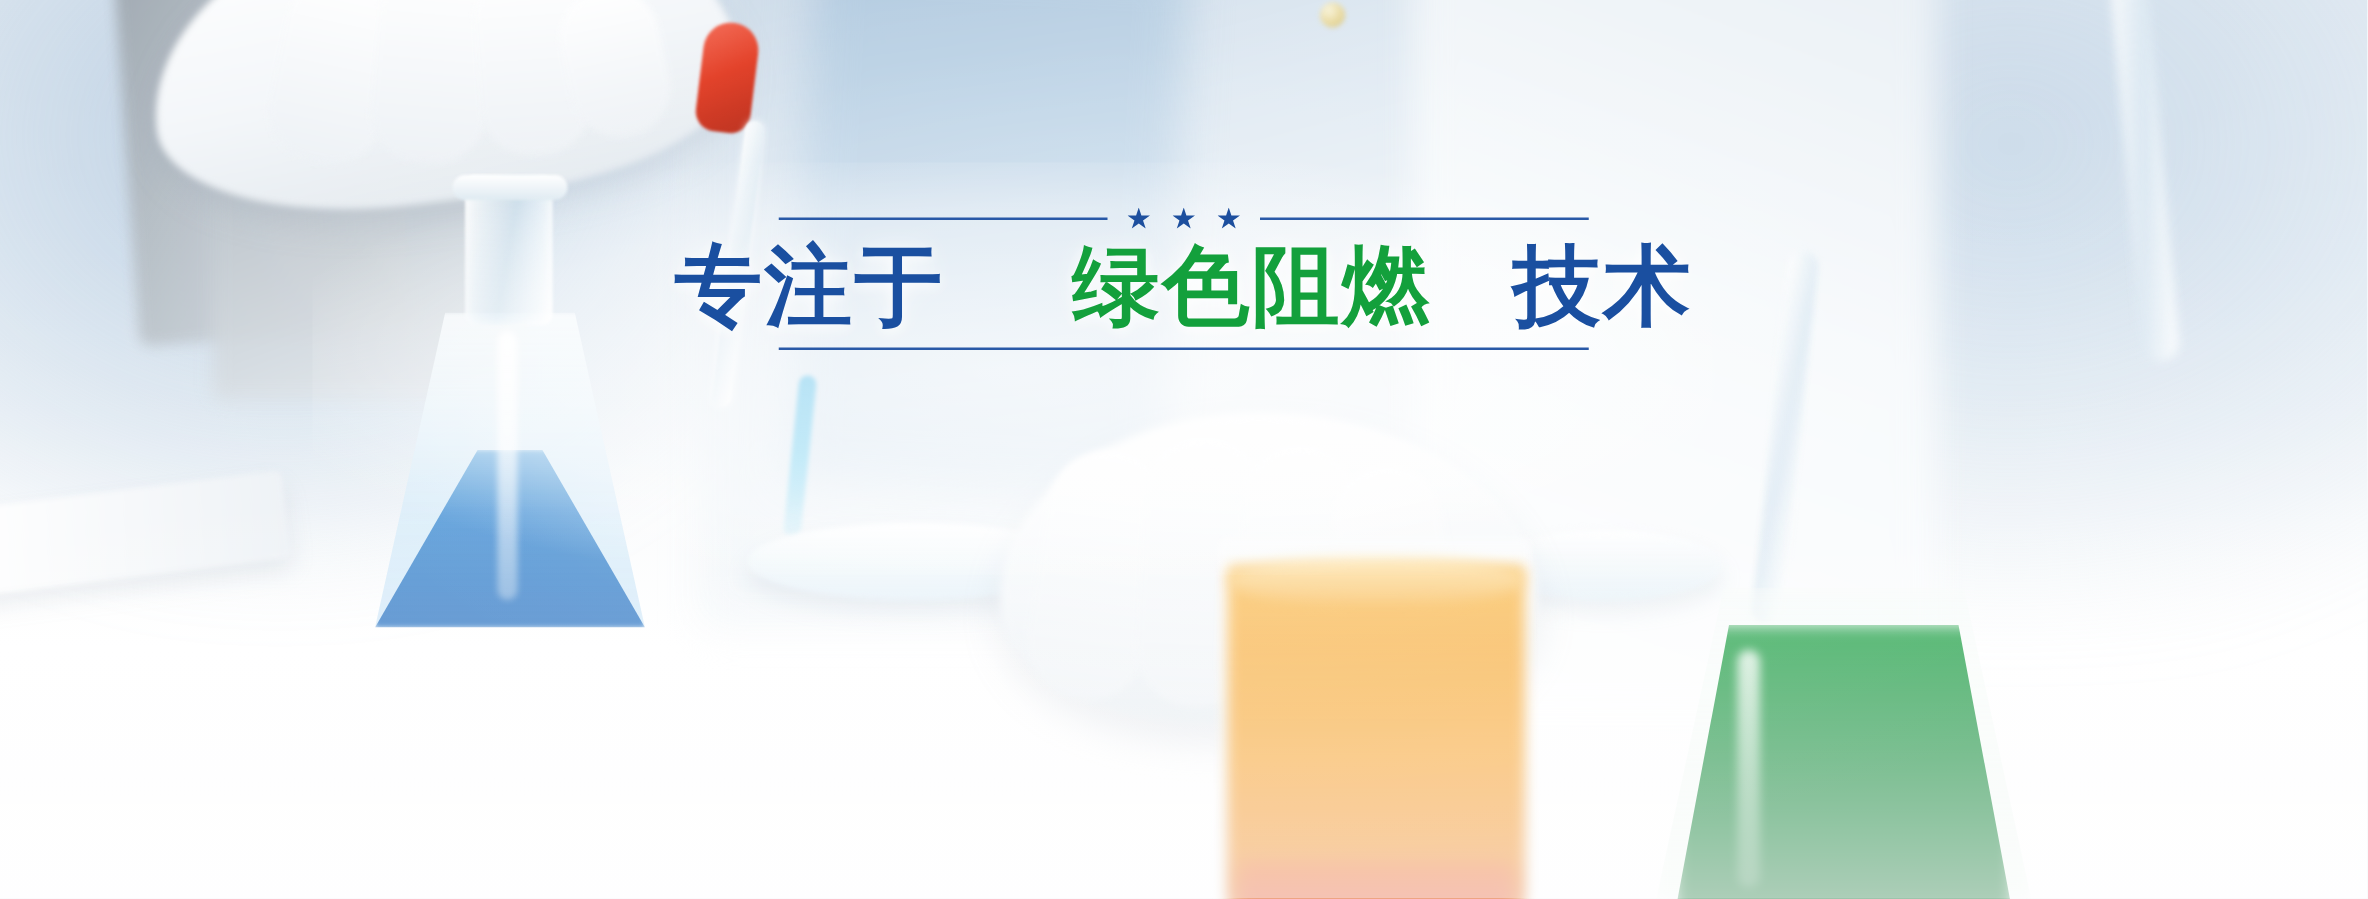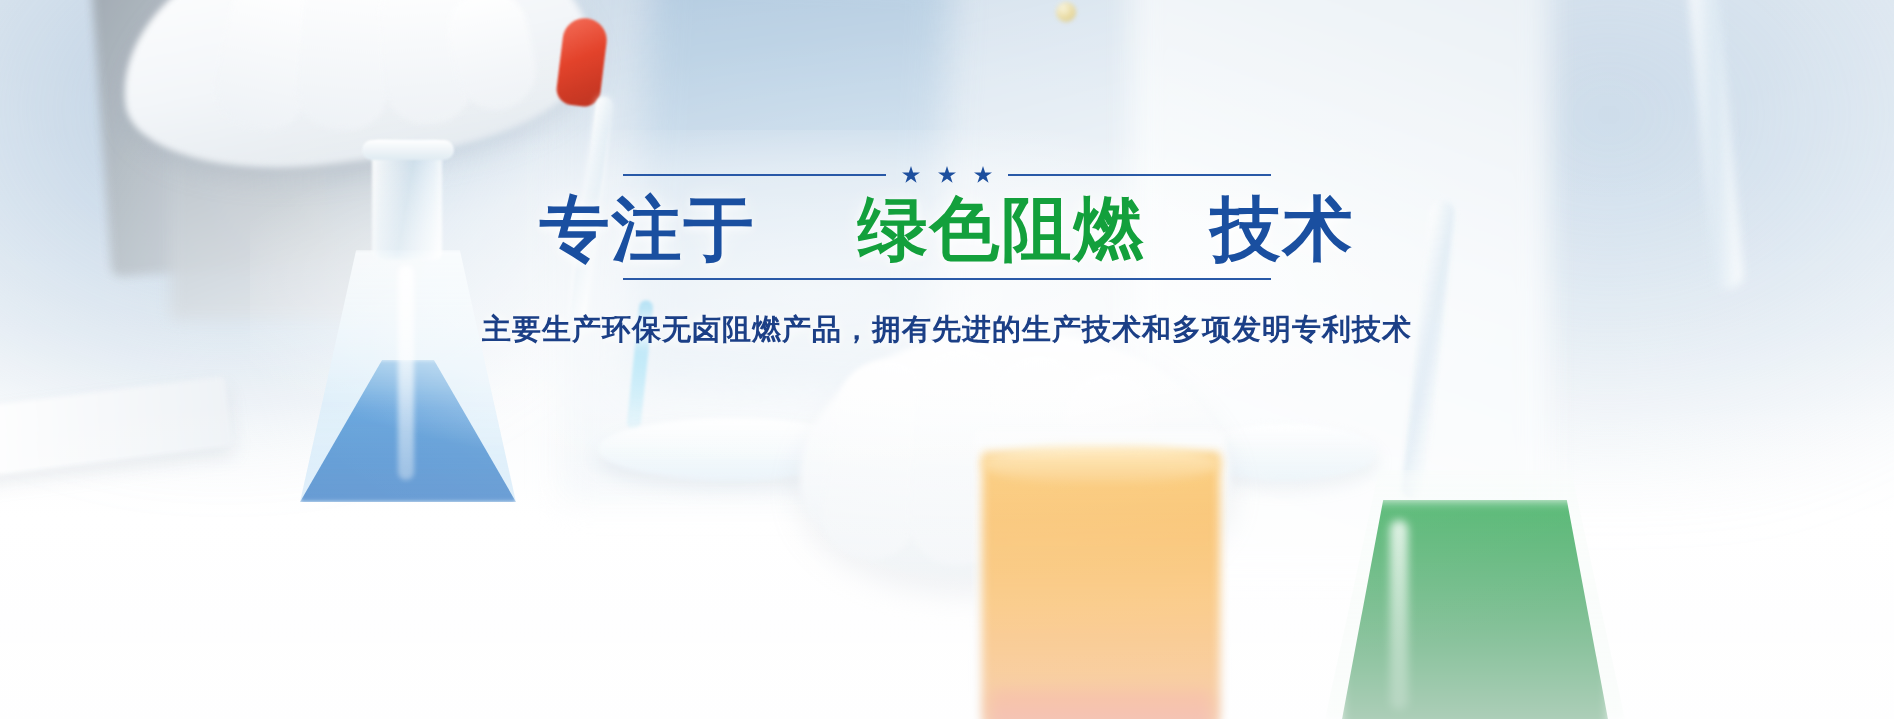--- a/index.html
+++ b/index.html
@@ -387,16 +387,15 @@
       <span>专注于</span>
       <span class="sp"></span>
       <span class="green">绿色阻燃</span>
       <span class="sp"></span>
       <span>技术</span>
     </div>
 
     <div class="rule-bottom"></div>
 
 
-    <div class="desc">主要生产环保无卤阻燃产品，拥有先进的生产技术和多项发明专利技术</div>
   </div>
 
 </div>
 
 </body></html>

